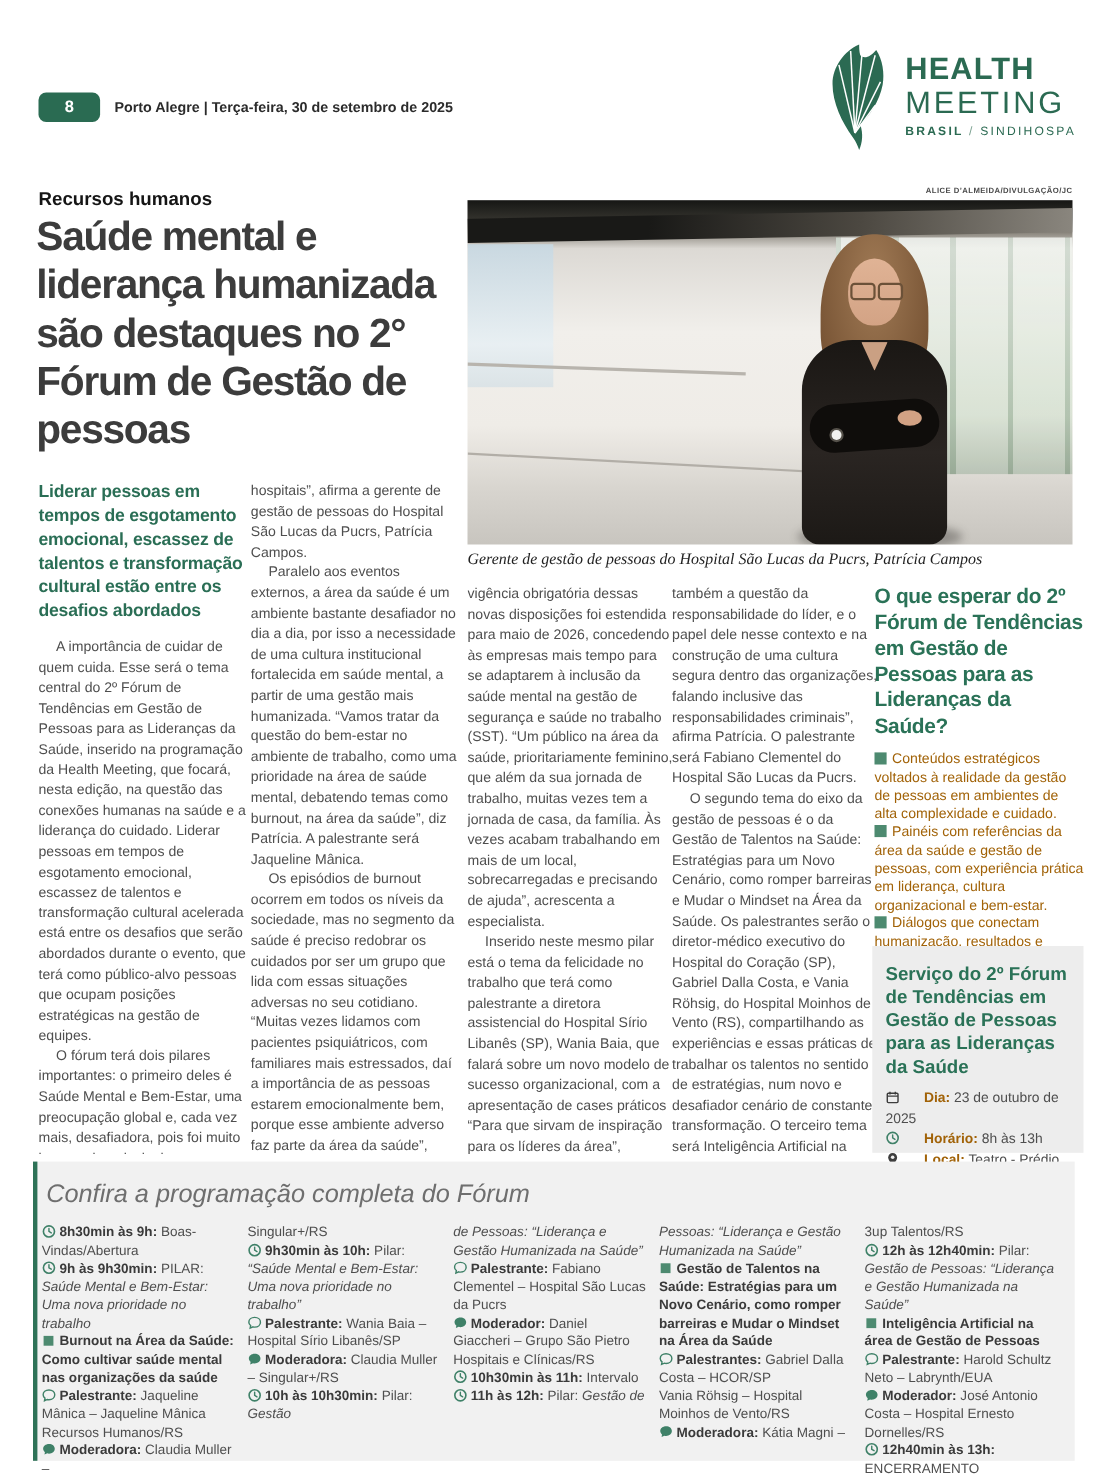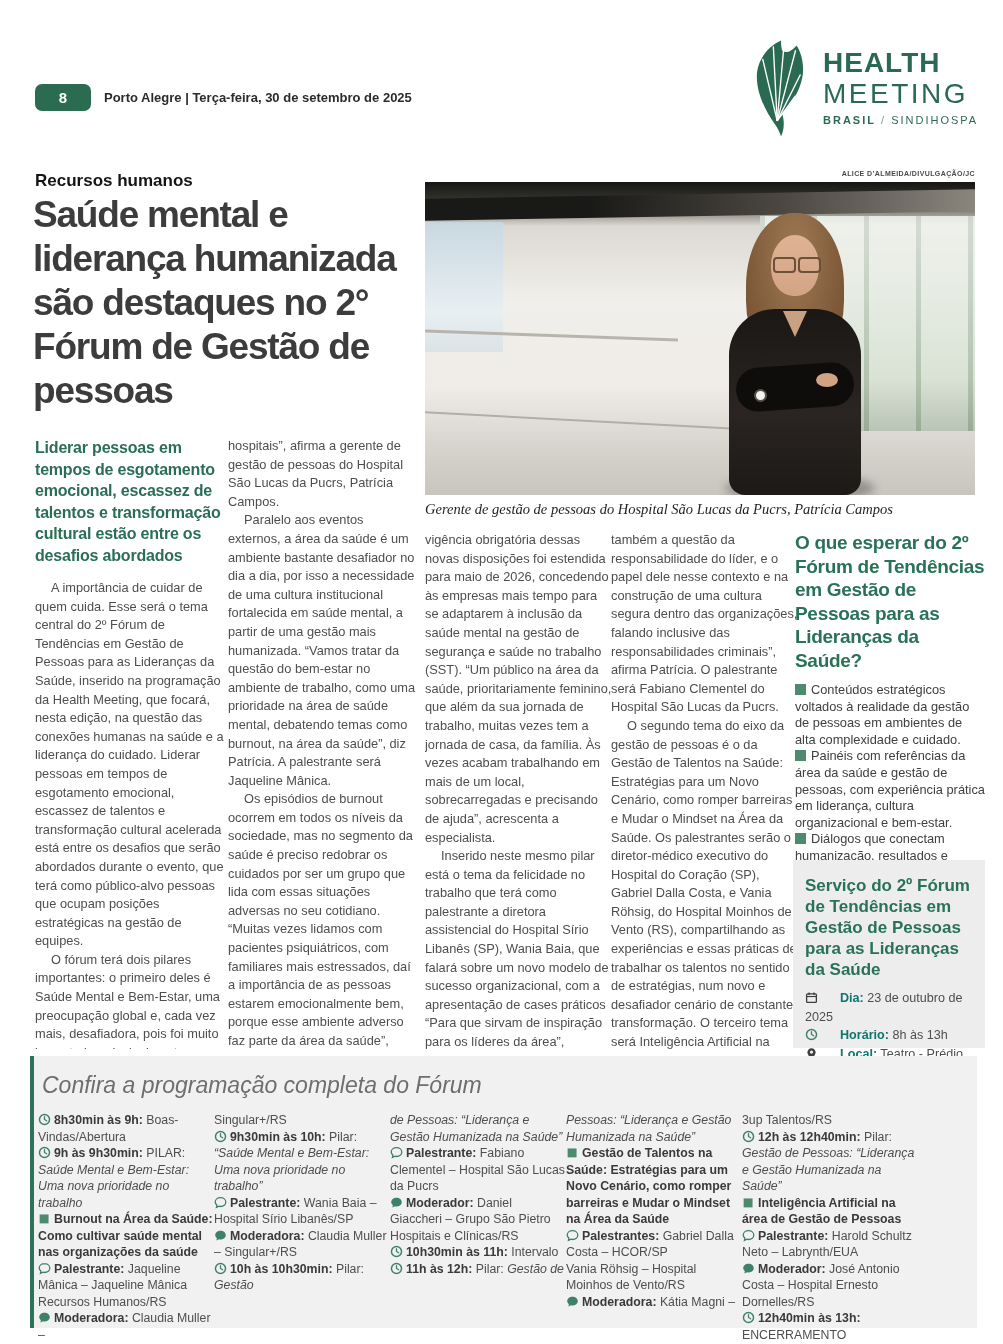--- a/index.html
+++ b/index.html
@@ -69,37 +69,37 @@
   .p-hand{position:absolute;left:96px;top:160px;width:22px;height:14px;background:#d2a284;border-radius:50%;}
   .p-watch{position:absolute;left:36px;top:178px;width:9px;height:9px;background:#f2f2f0;border-radius:50%;
     box-shadow:0 0 0 2px #55514a;}
   .caption{left:425px;top:501px;width:550px;font-family:"Liberation Serif",serif;font-style:italic;
     font-size:14.5px;color:#1f1f1f;}
 
   
   #expect{left:795px;top:531px;width:190px;}
   .expect-title{font-size:19px;line-height:23.5px;font-weight:800;color:#2a7257;letter-spacing:-0.3px;
     margin:0 0 10px 0;}
-  .expect-item{font-size:12.8px;line-height:16.6px;color:#404040;}
+  .expect-item{font-size:12.8px;line-height:16.6px;color:#a16207;}
   .sq{display:inline-block;width:11px;height:11px;background:#4d8a70;margin-right:5px;vertical-align:-1px;}
 
   
   #service{left:793px;top:860px;width:192px;height:188px;background:#ededed;box-sizing:border-box;
     padding:15px 12px;}
   .service-title{font-size:17px;line-height:21px;font-weight:800;color:#2a7257;margin:0 0 9px 0;}
   .srow{font-size:12.6px;line-height:18.5px;color:#4e4e4e;}
-  .srow b{color:#0f766e;padding-left:18px;}
+  .srow b{color:#a16207;padding-left:18px;}
   .sicon{display:inline-block;width:13px;height:13px;margin-right:4px;vertical-align:-2px;}
   .sicon svg{width:13px;height:13px;display:block;}
 
   
   #schedbox{left:30px;top:1056px;width:947px;height:272px;background:#f1f1f1;box-sizing:border-box;
     border-left:4px solid #2e7257;padding:14px 4px;}
   .sched-title{font-style:italic;font-size:23px;font-weight:400;color:#6e6e6e;margin:2px 0 13px 4px;}
-  .sched-cols{display:flex;}
+  .sched-cols{display:flex;gap:11px;}
   .sched-col{width:176px;flex:none;font-size:12.3px;line-height:16.5px;color:#4e4e4e;}
   .sched-item{margin:0;}
   .seg.b{font-weight:bold;color:#3a3a3a;}
   .seg.i{font-style:italic;}
   .cicon{display:inline-block;width:13px;height:13px;margin-right:3px;vertical-align:-2px;}
   .cicon svg{width:13px;height:13px;display:block;}
 </style>
 </head>
 <body>
 

